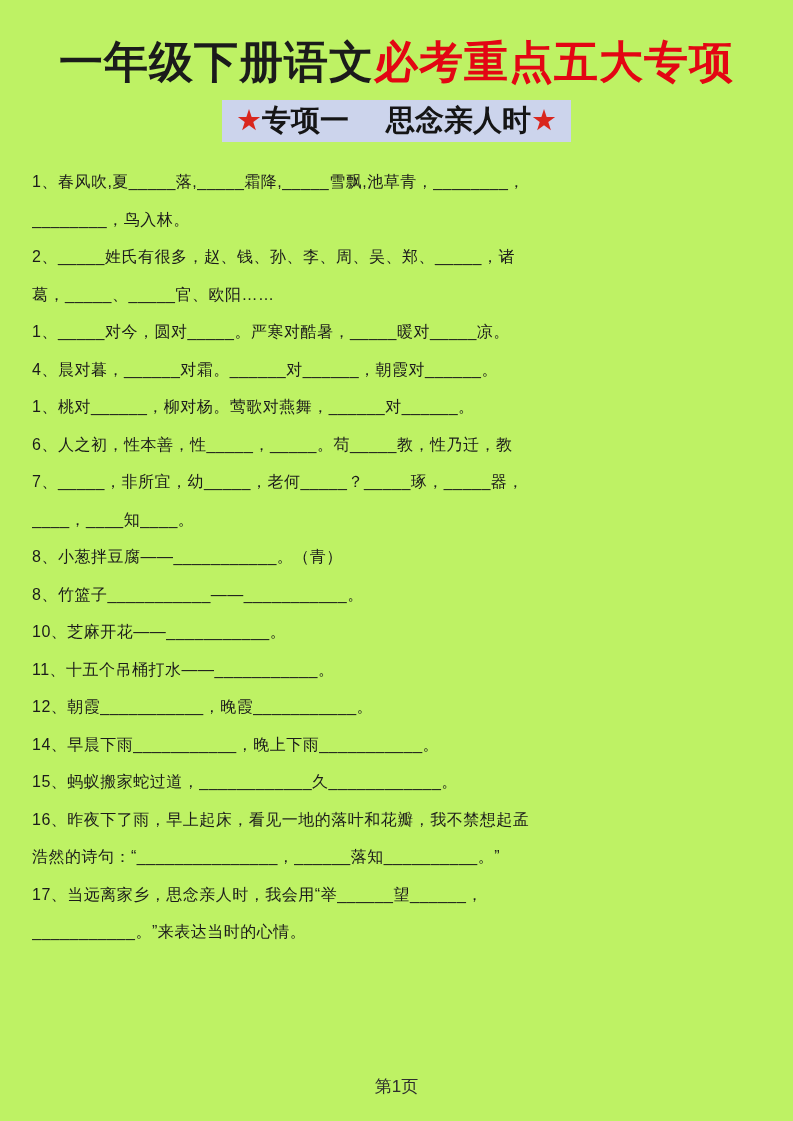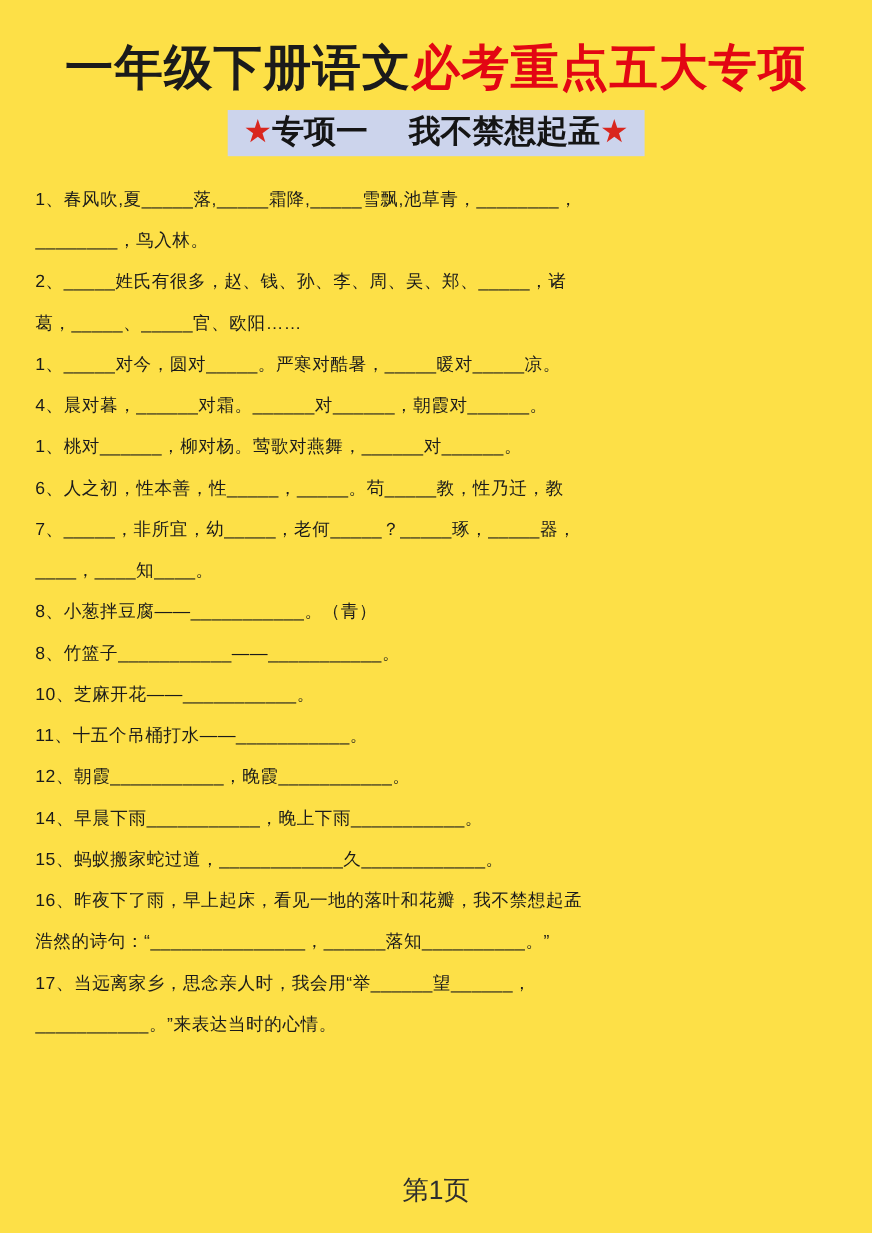--- a/index.html
+++ b/index.html
@@ -2,21 +2,21 @@
 <html><head>
 <meta charset="utf-8">
 <style>
   * { margin: 0; padding: 0; box-sizing: border-box; }
   html, body { background: #ffffff; }
   .page {
     position: relative;
     width: 793px;
     height: 1121px;
     margin: 0 auto;
-    background: #fde047;
+    background: #bef264;
     overflow: hidden;
     font-family: "Liberation Sans", "DejaVu Sans", sans-serif;
     color: #1b1b1b;
   }
   .title {
     margin-top: 34px;
     text-align: center;
     font-size: 44px;
     font-weight: bold;
     letter-spacing: 1px;
@@ -49,34 +49,34 @@
   .wline {
     white-space: nowrap;
     overflow: hidden;
   }
   .footer {
     position: absolute;
     left: 0;
     right: 0;
     bottom: 23px;
     text-align: center;
-    font-size: 24px;
+    font-size: 17px;
     font-weight: normal;
     color: #2e2e2e;
   }
 </style>
 </head>
 <body>
 
 <div class="page">
 
   <h1 class="title"><span>一年级下册语文</span><span class="red">必考重点五大专项</span></h1>
 
   <div class="banner-row">
-    <div class="banner"><span class="star">★</span><span>专项一　 我不禁想起孟</span><span class="star">★</span></div>
+    <div class="banner"><span class="star">★</span><span>专项一　 思念亲人时</span><span class="star">★</span></div>
   </div>
 
   <div class="content">
     <div class="wline">1、春风吹,夏_____落,_____霜降,_____雪飘,池草青，________，</div>
     <div class="wline">________，鸟入林。</div>
     <div class="wline">2、_____姓氏有很多，赵、钱、孙、李、周、吴、郑、_____，诸</div>
     <div class="wline">葛，_____、_____官、欧阳……</div>
     <div class="wline">1、_____对今，圆对_____。严寒对酷暑，_____暖对_____凉。</div>
     <div class="wline">4、晨对暮，______对霜。______对______，朝霞对______。</div>
     <div class="wline">1、桃对______，柳对杨。莺歌对燕舞，______对______。</div>

